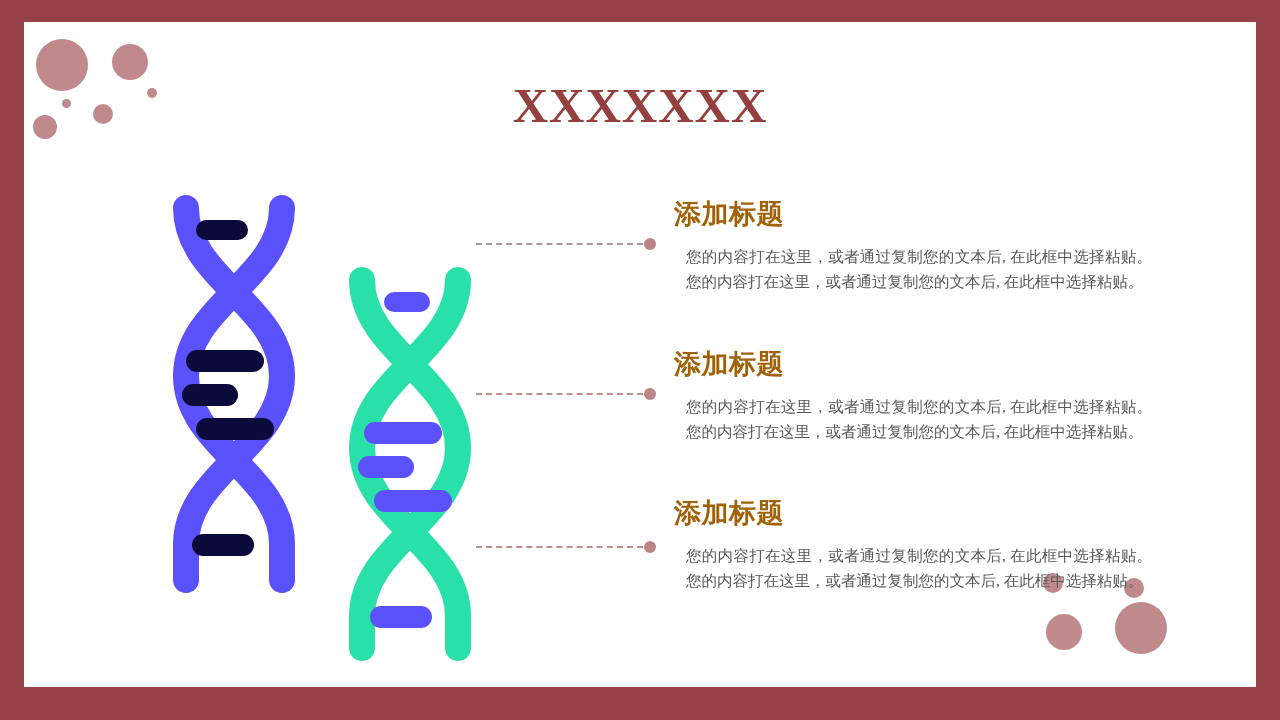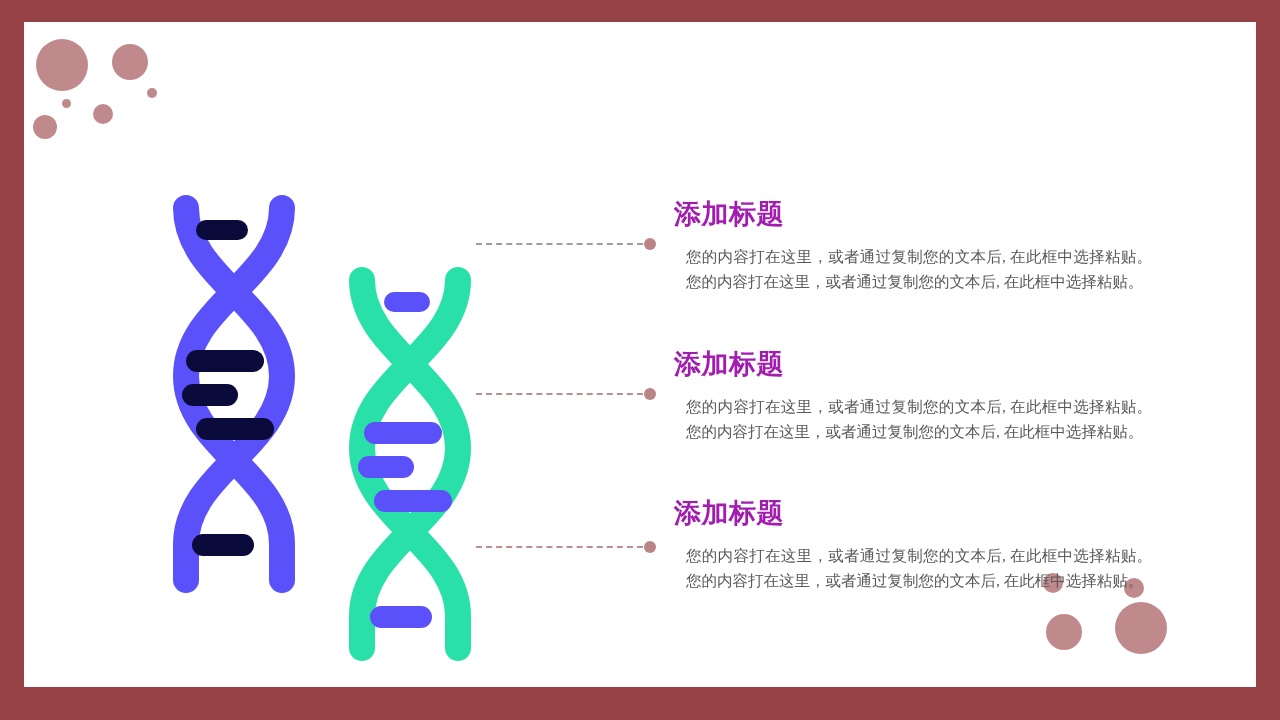--- a/index.html
+++ b/index.html
@@ -87,21 +87,21 @@
 
   
   .block {
     position: absolute;
     width: 490px;
   }
   .block h2 {
     margin: 0 0 10px 0;
     font-size: 27px;
     font-weight: 700;
-    color: #a21caf;
+    color: #a16207;
     font-family: Liberation Serif, serif;
     letter-spacing: 0.5px;
   }
   .block p {
     margin: 12px;
     font-size: 15.5px;
     line-height: 1.62;
     color: #585858;
     font-family: "Liberation Serif", "DejaVu Serif", serif;
     text-align: justify;
@@ -122,20 +122,21 @@
       <div class="deco-dot" style="left:38px;top:77px;width:9px;height:9px;"></div>
     </div>
 
     <div>
       <div class="deco-dot" style="left:1091px;top:580px;width:52px;height:52px;"></div>
       <div class="deco-dot" style="left:1022px;top:592px;width:36px;height:36px;"></div>
       <div class="deco-dot" style="left:1019px;top:551px;width:20px;height:20px;"></div>
       <div class="deco-dot" style="left:1100px;top:556px;width:20px;height:20px;"></div>
     </div>
 
+    <div id="title">XXXXXXX</div>
 
     <div id="dna-art">
       <svg width="380" height="480" viewBox="0 0 380 480" xmlns="http://www.w3.org/2000/svg">
 
         <g>
           <path d="M 52 26
                    C 52 96, 148 124, 148 194
                    C 148 264, 52 292, 52 362
                    L 52 398" fill="none" stroke="#5b51fa" stroke-width="26" stroke-linecap="round"></path>
           <path d="M 148 26

